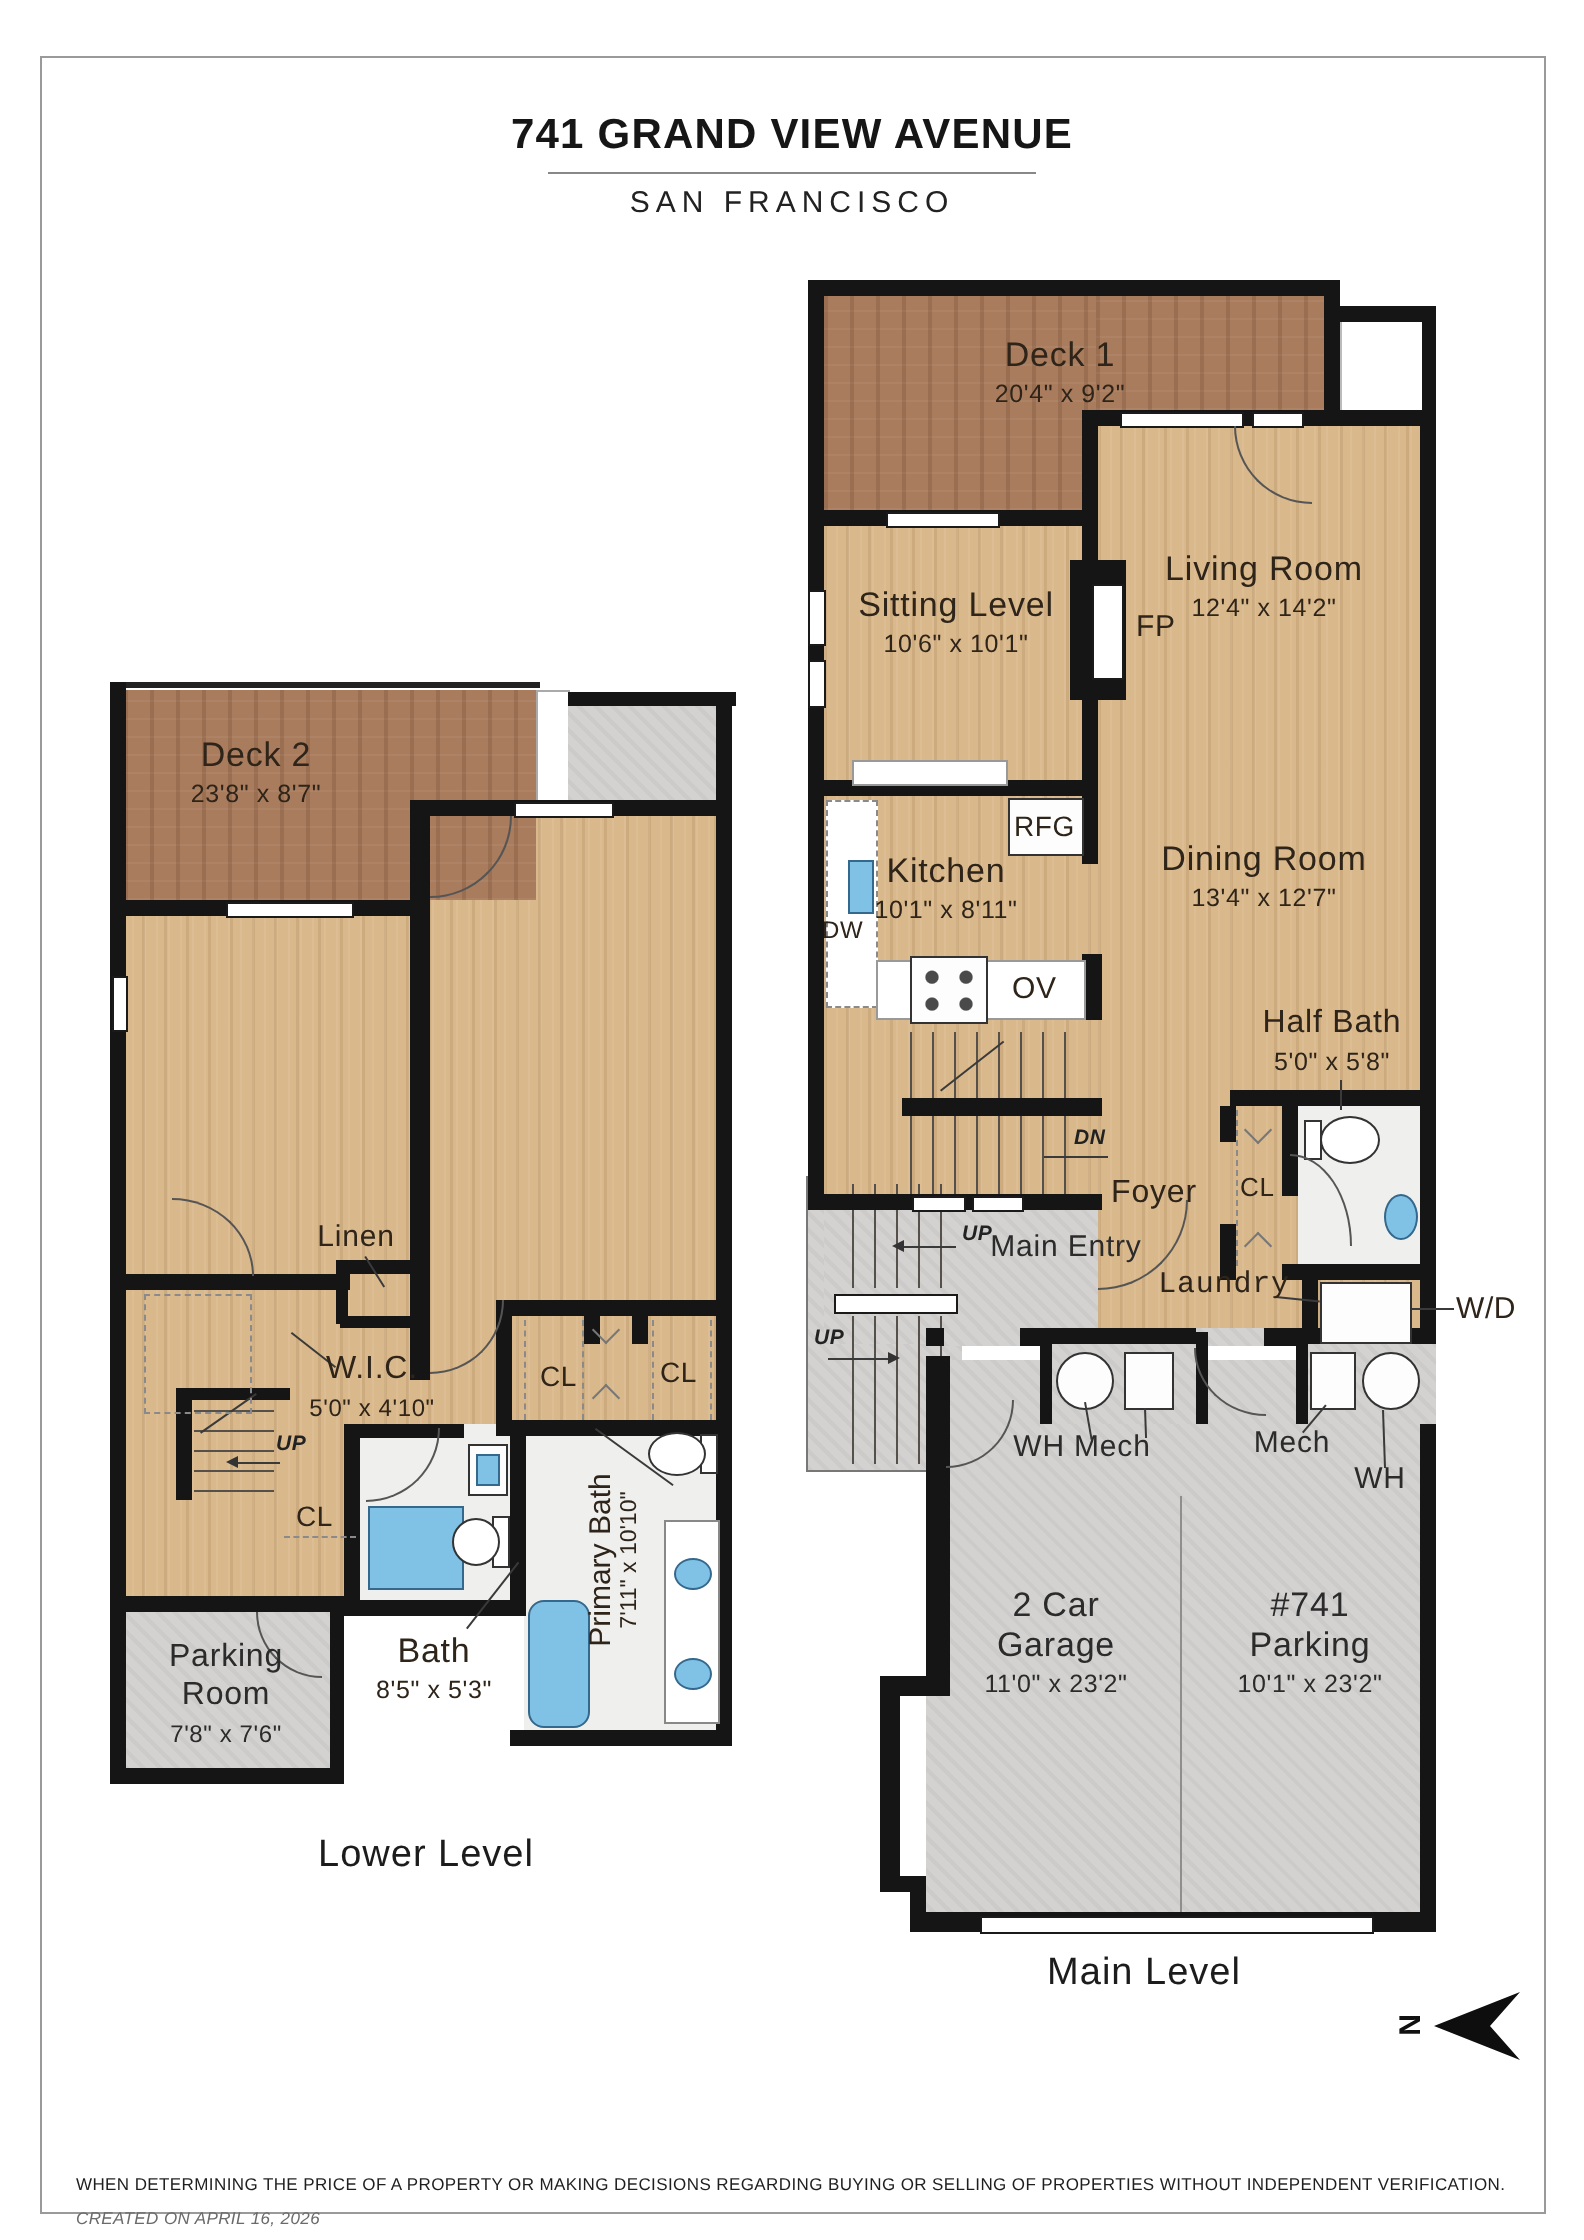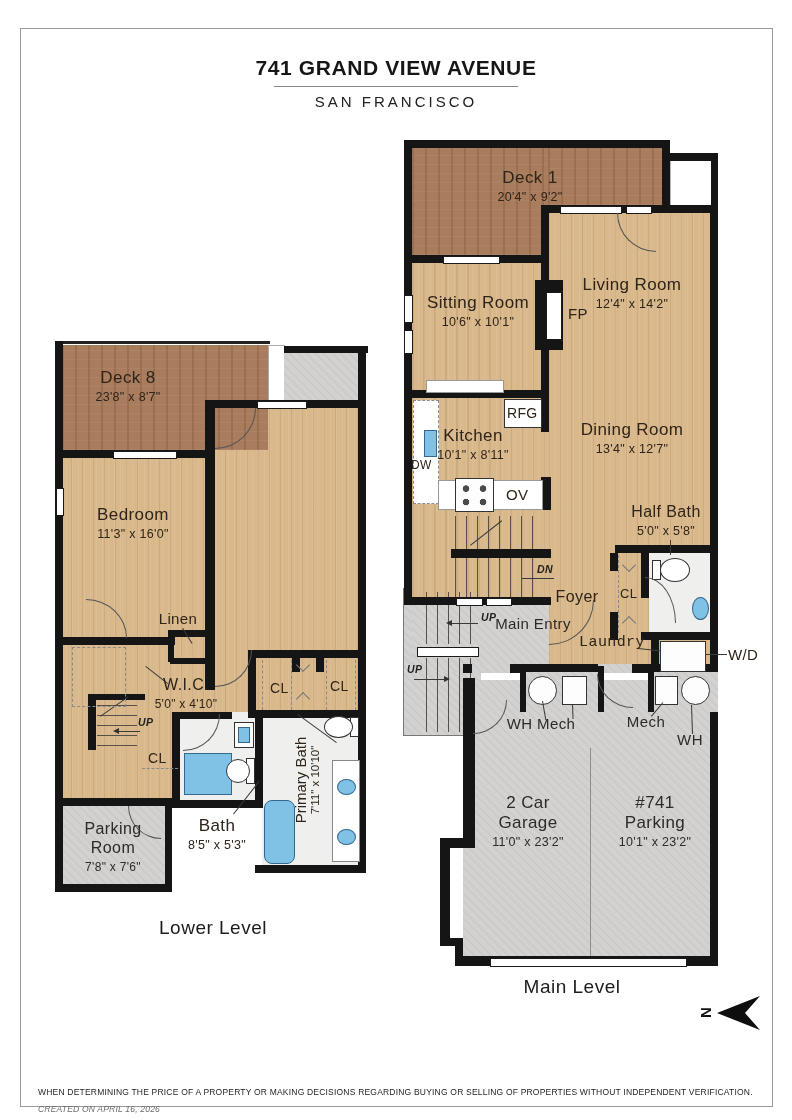--- a/index.html
+++ b/index.html
@@ -170,21 +170,21 @@
   <div class="dline" style="left:573px;top:704px;width:15px;transform:rotate(88deg);"></div>
   <div class="dline" style="left:651px;top:716px;width:18px;transform:rotate(-50deg);"></div>
   <div class="dline" style="left:692px;top:705px;width:29px;transform:rotate(88deg);"></div>
   <div class="dline" style="left:671px;top:540px;width:15px;transform:rotate(90deg);"></div>
 
   <div class="rl" style="left:530px;top:168px;width:150px;">
     <div class="nm">Deck 1</div>
     <div class="dm">20'4" x 9'2"</div>
   </div>
   <div class="rl" style="left:478px;top:293px;width:104px;">
-    <div class="nm">Sitting Room</div>
+    <div class="nm">Sitting Level</div>
     <div class="dm">10'6" x 10'1"</div>
   </div>
   <div class="rl" style="left:632px;top:275px;width:100px;">
     <div class="nm">Living Room</div>
     <div class="dm">12'4" x 14'2"</div>
   </div>
   <div class="sm" style="left:568px;top:305px;font-size:15px;">FP</div>
   <div class="rl" style="left:473px;top:426px;width:130px;">
     <div class="nm">Kitchen</div>
     <div class="dm">10'1" x 8'11"</div>
@@ -297,26 +297,22 @@
   <div class="arc c-bl" style="left:86px;top:599px;width:40px;height:38px;"></div>
   <div class="arc c-tl" style="left:215px;top:650px;width:36px;height:36px;"></div>
   <div class="arc c-tl" style="left:183px;top:714px;width:36px;height:36px;"></div>
   <div class="arc c-tr" style="left:128px;top:806px;width:32px;height:32px;"></div>
 
   <div class="dline" style="left:183px;top:628px;width:18px;transform:rotate(58deg);"></div>
   <div class="dline" style="left:146px;top:666px;width:28px;transform:rotate(38deg);"></div>
   <div class="dline" style="left:233px;top:814px;width:42px;transform:rotate(-52deg);"></div>
 
   <div class="rl" style="left:128px;top:368px;width:150px;">
-    <div class="nm">Deck 8</div>
+    <div class="nm">Deck 2</div>
     <div class="dm">23'8" x 8'7"</div>
-  </div>
-  <div class="rl" style="left:133px;top:505px;width:140px;">
-    <div class="nm">Bedroom</div>
-    <div class="dm">11'3" x 16'0"</div>
   </div>
   <div class="rl" style="left:178px;top:610px;width:70px;">
     <div class="nm" style="font-size:15px;">Linen</div>
   </div>
   <div class="rl" style="left:186px;top:676px;width:110px;">
     <div class="nm" style="font-size:16px;">W.I.C.</div>
     <div class="dm" style="font-size:12px;">5'0" x 4'10"</div>
   </div>
   <div class="sm" style="left:270px;top:680px;font-size:14px;">CL</div>
   <div class="sm" style="left:330px;top:678px;font-size:14px;">CL</div>

